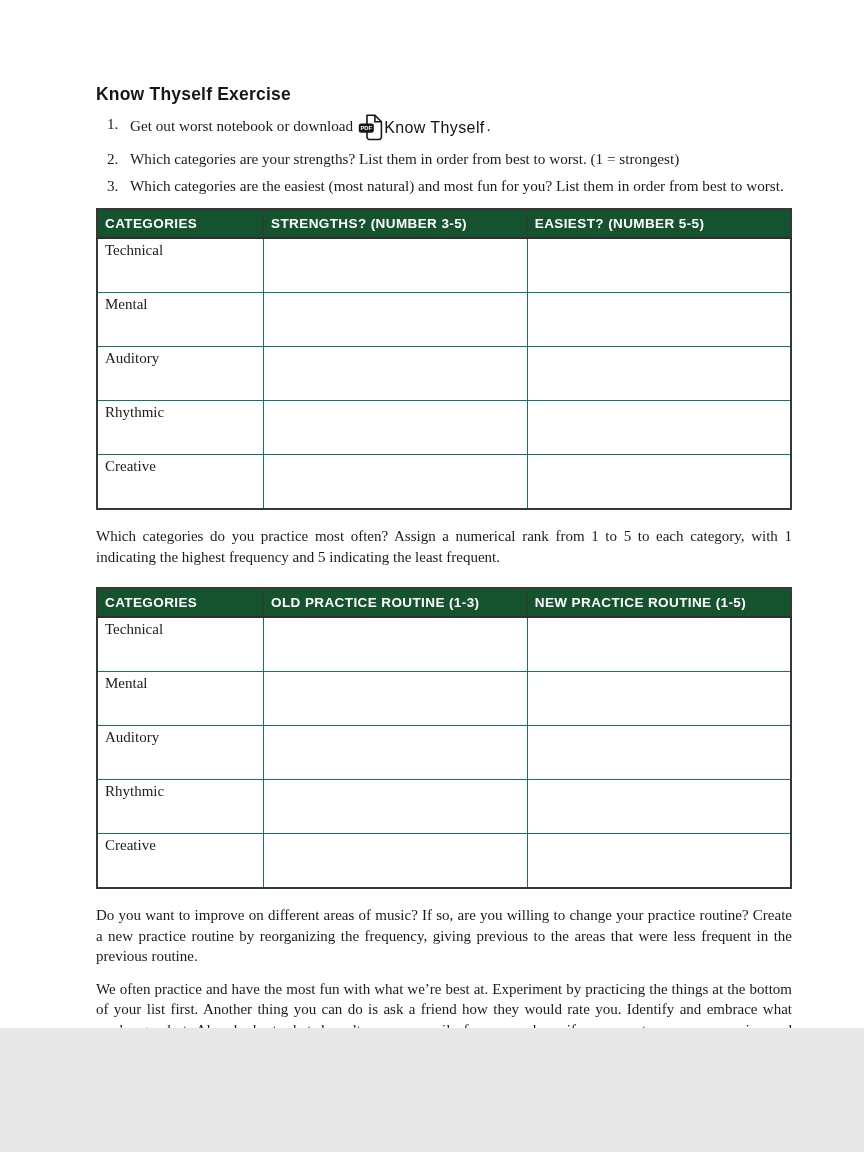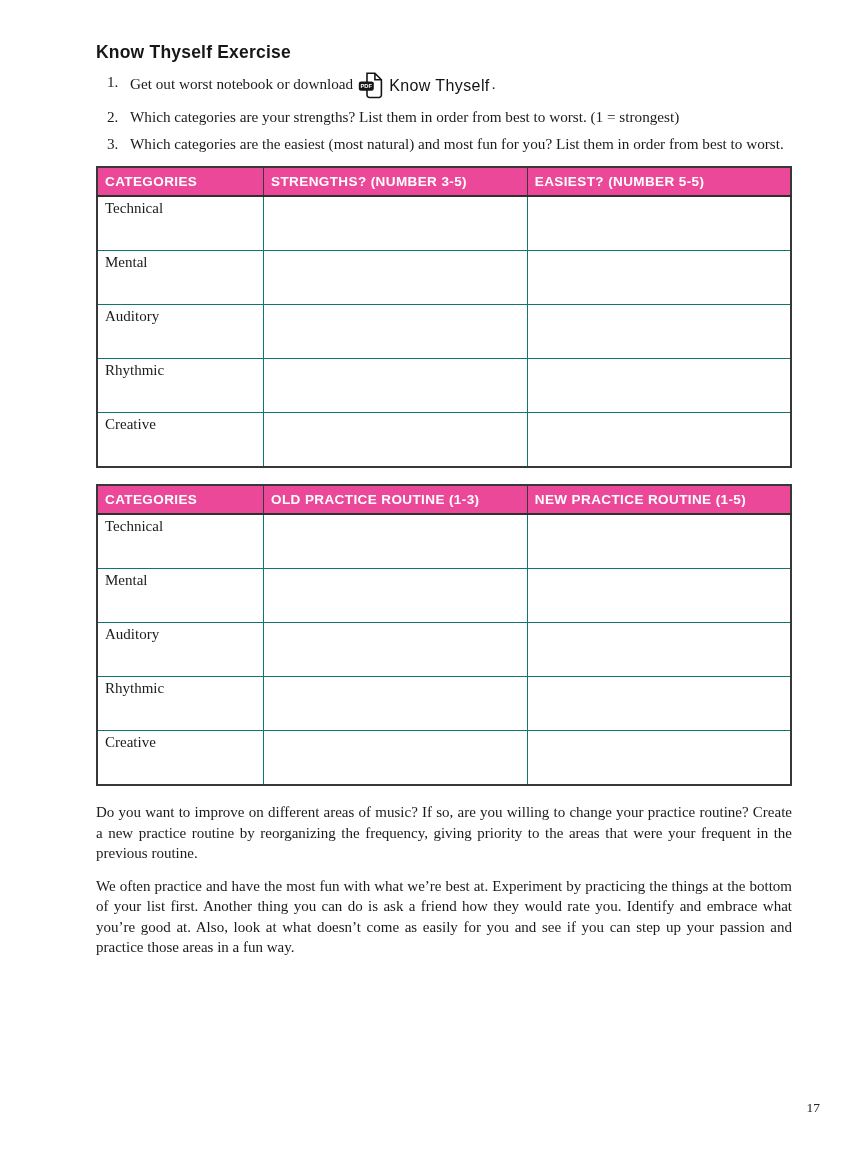--- a/index.html
+++ b/index.html
@@ -1,21 +1,21 @@
 <!DOCTYPE html>
 <html><head>
 <meta charset="utf-8">
 <style>
   html,body{margin:0;padding:0;background:#e8e8e8;}
   .page{
     position:relative;
-    width:864px;height:1152px;
+    width:864px;height:1028px;
     background:#ffffff;
     box-sizing:border-box;
-    padding:42px 72px 0 96px;
+    padding:84px 72px 0 96px;
     font-family:"Liberation Serif", serif;
     color:#1c1c1c;
     overflow:hidden;
   }
   h1.title{
     font-family:"Liberation Sans", sans-serif;
     font-size:17.5px;
     font-weight:bold;
     letter-spacing:.2px;
     color:#171717;
@@ -32,21 +32,20 @@
   }
   ol.instructions .num{
     flex:0 0 23px;
     margin-left:11px;
     text-align:left;
   }
   .itext{flex:1;}
   .pdf-link{
     display:inline-flex;
     align-items:center;
-    gap:5px;
     vertical-align:middle;
     margin:0 2px 0 5px;
     cursor:pointer;
     text-decoration:none;
   }
   .pdf-link svg{display:block;}
   .link-text{
     font-family:"Liberation Sans", sans-serif;
     font-size:16px;
     letter-spacing:.4px;
@@ -56,21 +55,21 @@
     width:100%;
     border-collapse:collapse;
     table-layout:fixed;
     border:2px solid #383838;
     margin:0 0 16px 0;
   }
   table.wtable col.c1{width:24%;}
   table.wtable col.c2{width:38%;}
   table.wtable col.c3{width:38%;}
   table.wtable th{
-    background:#ec4899;
+    background:#14532d;
     color:#ffffff;
     font-family:"Liberation Sans", sans-serif;
     font-size:13.5px;
     font-weight:bold;
     letter-spacing:.4px;
     text-align:left;
     padding:5px 6px 5px 7px;
     border:1px solid #383838;
     border-bottom:2px solid #2f2f2f;
     height:17px;
@@ -175,20 +174,21 @@
       </tr>
       <tr>
         <td>Creative</td>
         <td></td>
         <td></td>
       </tr>
     </tbody>
   </table>
 
 
+  <p class="para just pre-table">Which categories do you practice most often? Assign a numerical rank from 1 to 5 to each category, with 1 indicating the highest frequency and 5 indicating the least frequent.</p>
 
   <table class="wtable">
     <colgroup>
         <col class="c1">
         <col class="c2">
         <col class="c3">
       </colgroup>
     <thead>
       <tr>
         <th>CATEGORIES</th>
@@ -218,19 +218,19 @@
         <td></td>
       </tr>
       <tr>
         <td>Creative</td>
         <td></td>
         <td></td>
       </tr>
     </tbody>
   </table>
 
-  <p class="para just post-table">Do you want to improve on different areas of music? If so, are you willing to change your practice routine? Create a new practice routine by reorganizing the frequency, giving priority to the areas that were your frequent in the previous routine.</p>
+  <p class="para just post-table">Do you want to improve on different areas of music? If so, are you willing to change your practice routine? Create a new practice routine by reorganizing the frequency, giving previous to the areas that were less frequent in the previous routine.</p>
 
   <p class="para just">We often practice and have the most fun with what we’re best at. Experiment by practicing the things at the bottom of your list first. Another thing you can do is ask a friend how they would rate you. Identify and embrace what you’re good at. Also, look at what doesn’t come as easily for you and see if you can step up your passion and practice those areas in a fun way.</p>
 
   <div class="pageno">17</div>
 
 </div>
 
 </body></html>

